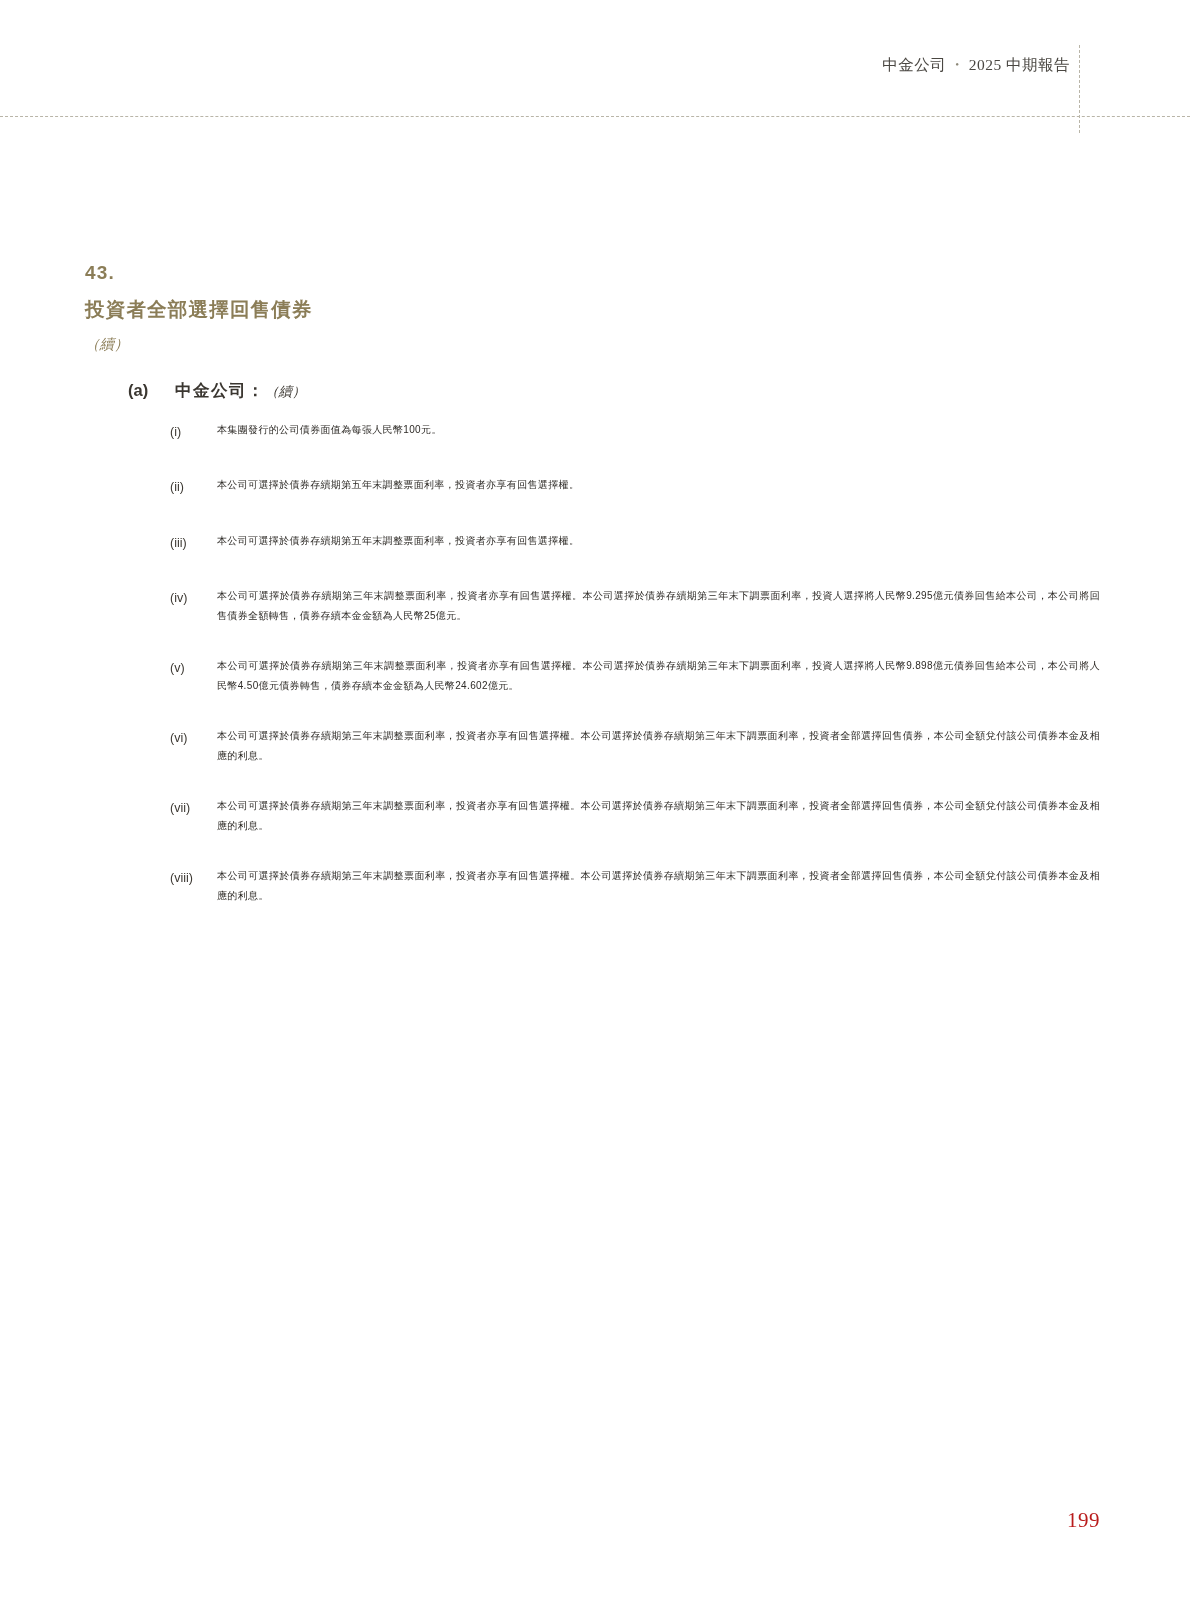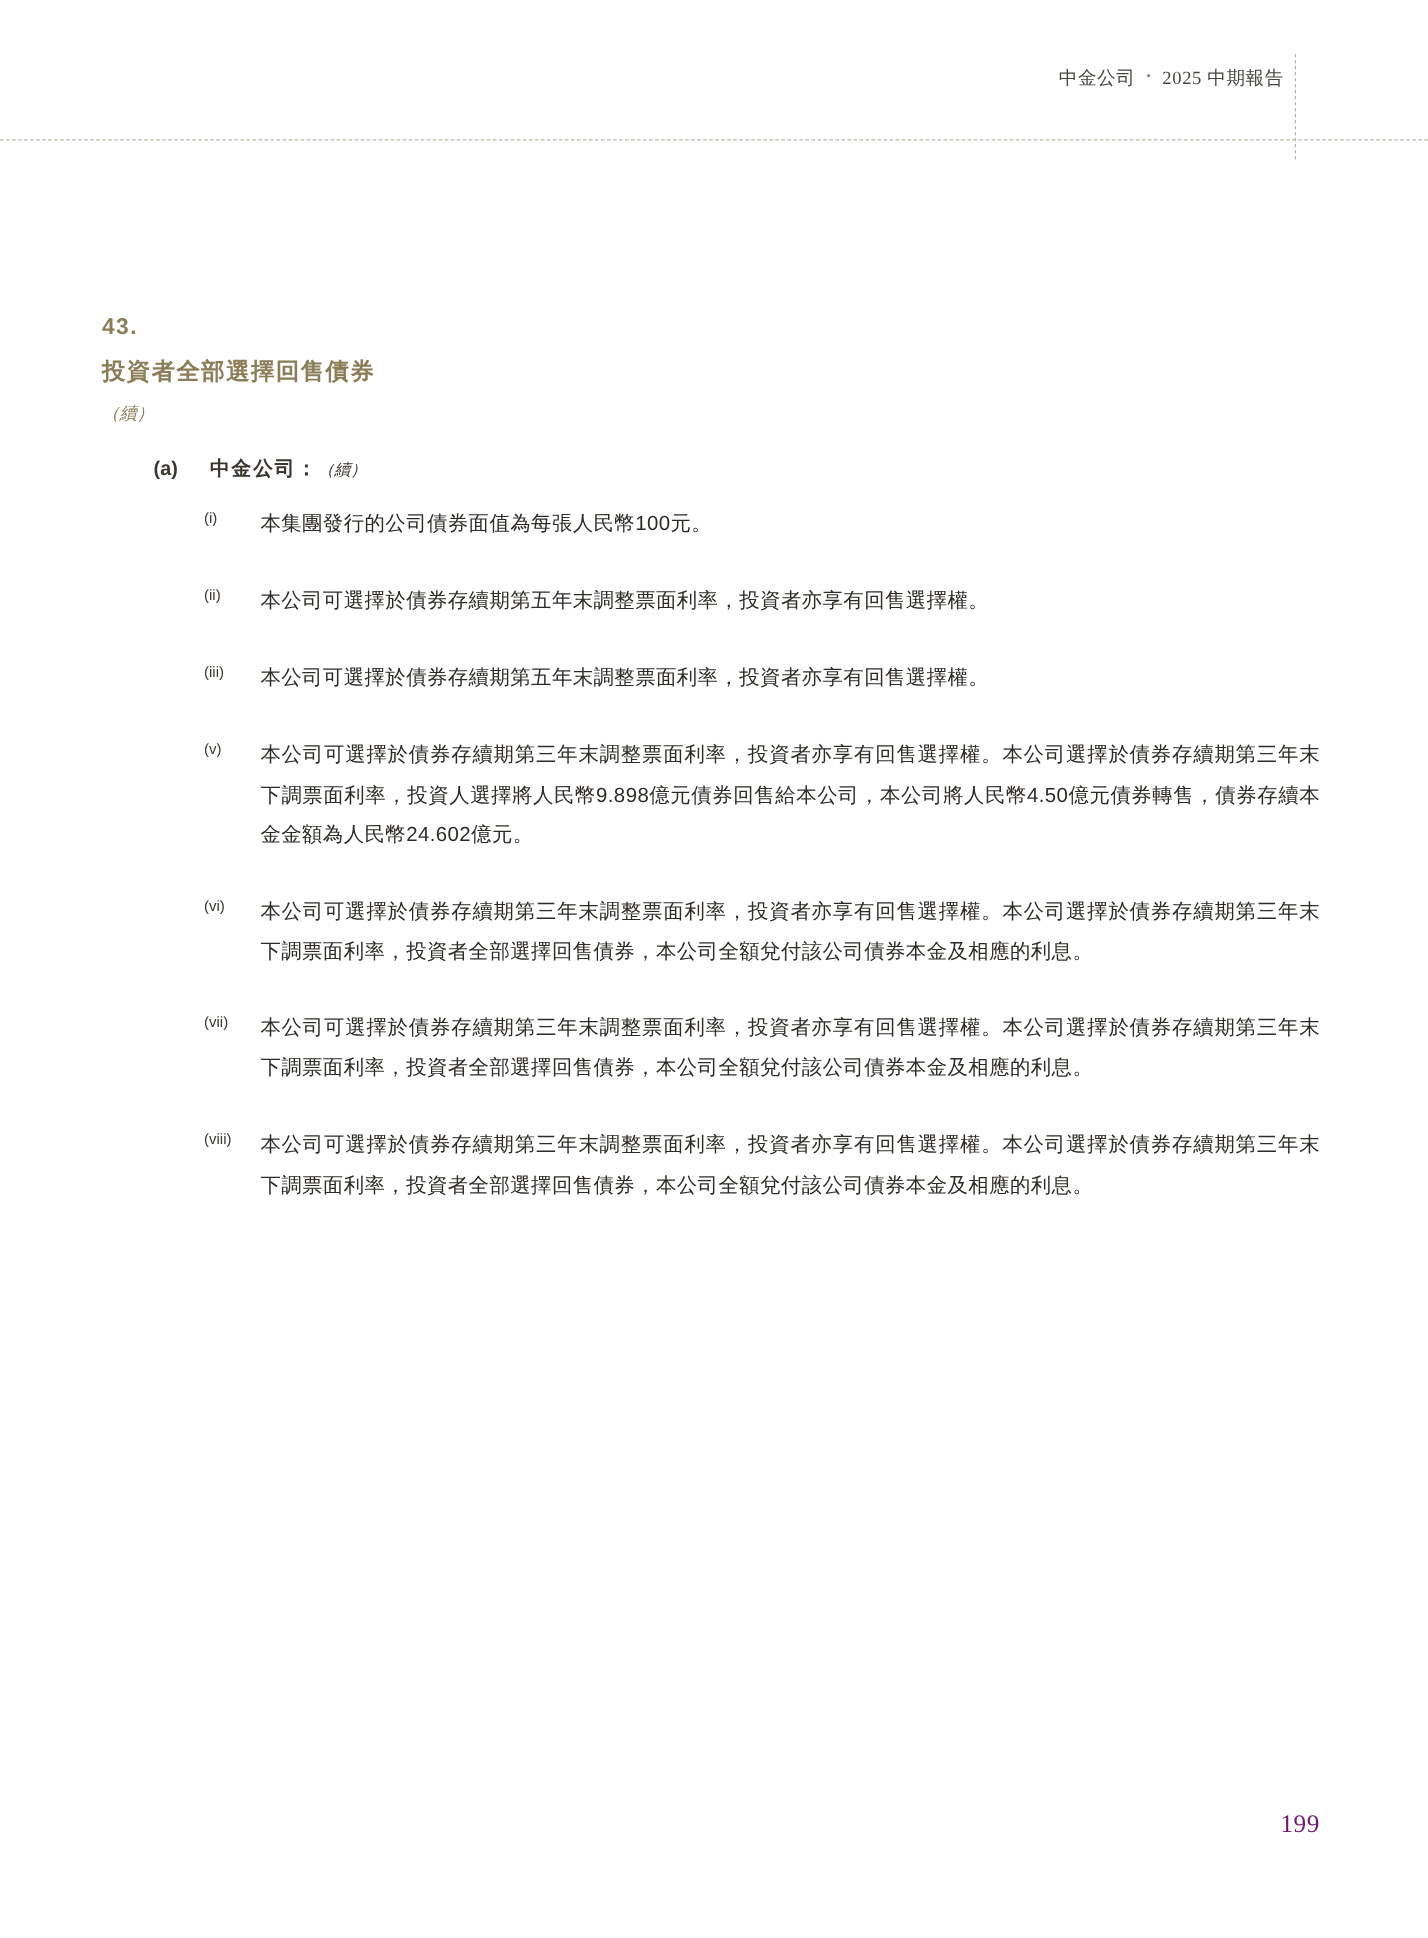--- a/index.html
+++ b/index.html
@@ -123,34 +123,34 @@
   .item .marker {
     width: 47px;
     flex: none;
     font-size: 12.5px;
     color: #3c3832;
     line-height: 1.95;
     letter-spacing: 0;
   }
   .item .body {
     flex: 1;
-    font-size: 17px;
+    font-size: 10px;
     line-height: 1.95;
     color: #2e2b27;
     text-align: justify;
     letter-spacing: 0.35px;
   }
 
   .page-number {
     position: absolute;
     bottom: 82px;
     right: 90px;
     font-family: "Liberation Serif", serif;
     font-size: 21px;
-    color: #701a75;
+    color: #b91c1c;
     letter-spacing: 0.5px;
   }
 </style>
 </head>
 <body>
 
 <div class="page">
 
   <div class="header">
     <span>中金公司</span>
@@ -185,20 +185,24 @@
       <div class="item">
         <span class="marker">(ii)</span>
         <span class="body">本公司可選擇於債券存續期第五年末調整票面利率，投資者亦享有回售選擇權。</span>
       </div>
 
       <div class="item">
         <span class="marker">(iii)</span>
         <span class="body">本公司可選擇於債券存續期第五年末調整票面利率，投資者亦享有回售選擇權。</span>
       </div>
 
+      <div class="item">
+        <span class="marker">(iv)</span>
+        <span class="body">本公司可選擇於債券存續期第三年末調整票面利率，投資者亦享有回售選擇權。本公司選擇於債券存續期第三年末下調票面利率，投資人選擇將人民幣9.295億元債券回售給本公司，本公司將回售債券全額轉售，債券存續本金金額為人民幣25億元。</span>
+      </div>
 
       <div class="item">
         <span class="marker">(v)</span>
         <span class="body">本公司可選擇於債券存續期第三年末調整票面利率，投資者亦享有回售選擇權。本公司選擇於債券存續期第三年末下調票面利率，投資人選擇將人民幣9.898億元債券回售給本公司，本公司將人民幣4.50億元債券轉售，債券存續本金金額為人民幣24.602億元。</span>
       </div>
 
       <div class="item">
         <span class="marker">(vi)</span>
         <span class="body">本公司可選擇於債券存續期第三年末調整票面利率，投資者亦享有回售選擇權。本公司選擇於債券存續期第三年末下調票面利率，投資者全部選擇回售債券，本公司全額兌付該公司債券本金及相應的利息。</span>
       </div>

